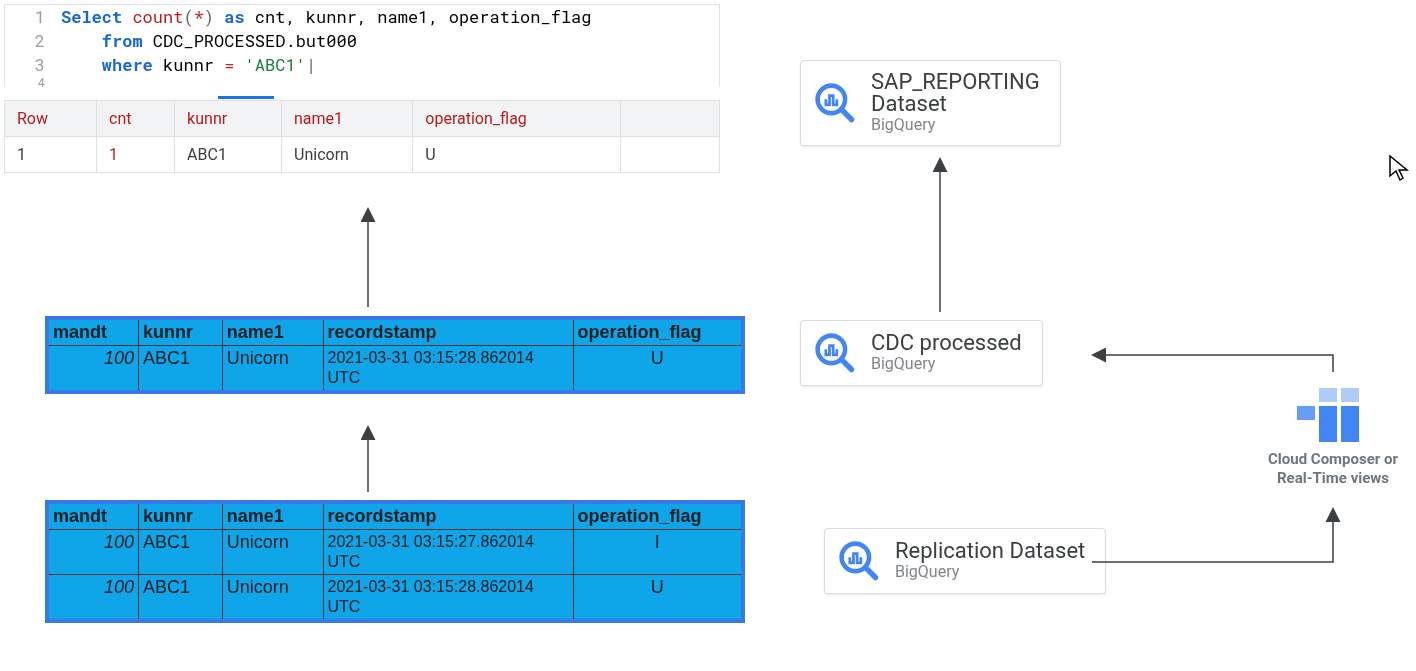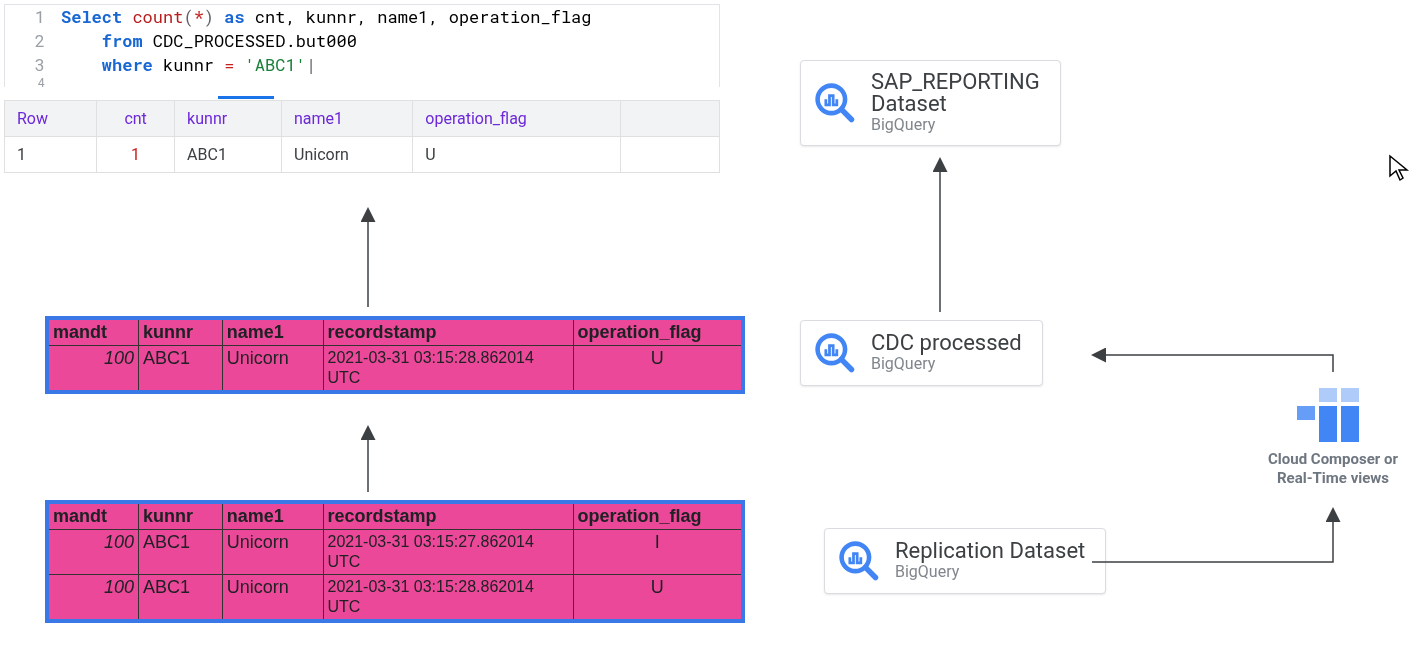--- a/index.html
+++ b/index.html
@@ -56,44 +56,44 @@
     color: #3c4043;
   }
   .result th, .result td {
     border: 1px solid #e0e0e0;
     padding: 8px 12px;
     text-align: left;
     font-weight: 400;
   }
   .result thead th {
     background: #f1f3f4;
-    color: #6d28d9;
-  }
-  .result td.num, .result th.num { text-align: center; }
+    color: #b91c1c;
+  }
+  .result td.num, .result th.num { text-align: left; }
   .result td.empty { min-width: 60px; }
 
   .tab-active-underline {
     position:absolute;
     left:218px; top:96px;
     width:56px; height:3px;
     background:#1a73e8;
   }
 
   
   .bt {
     position: absolute;
     border: 4px solid #3b78e7;
     border-collapse: collapse;
     font-family: Arial, sans-serif;
     font-size: 18px;
   }
   .bt th, .bt td {
     border: 1px solid #333;
     padding: 2px 4px;
-    background: #ec4899;
+    background: #0ea5e9;
     vertical-align: top;
   }
   .bt th { font-weight: 700; text-align: left; }
   .bt td.c { text-align: center; }
   .bt td.r { text-align: right; font-style: italic; }
   .bt .ts { font-size: 16px; line-height: 20px; margin-top: 36px; }
 
   #bt1 { left: 45px; top: 316px; width: 700px; }
   #bt2 { left: 45px; top: 500px; width: 700px; }
 

